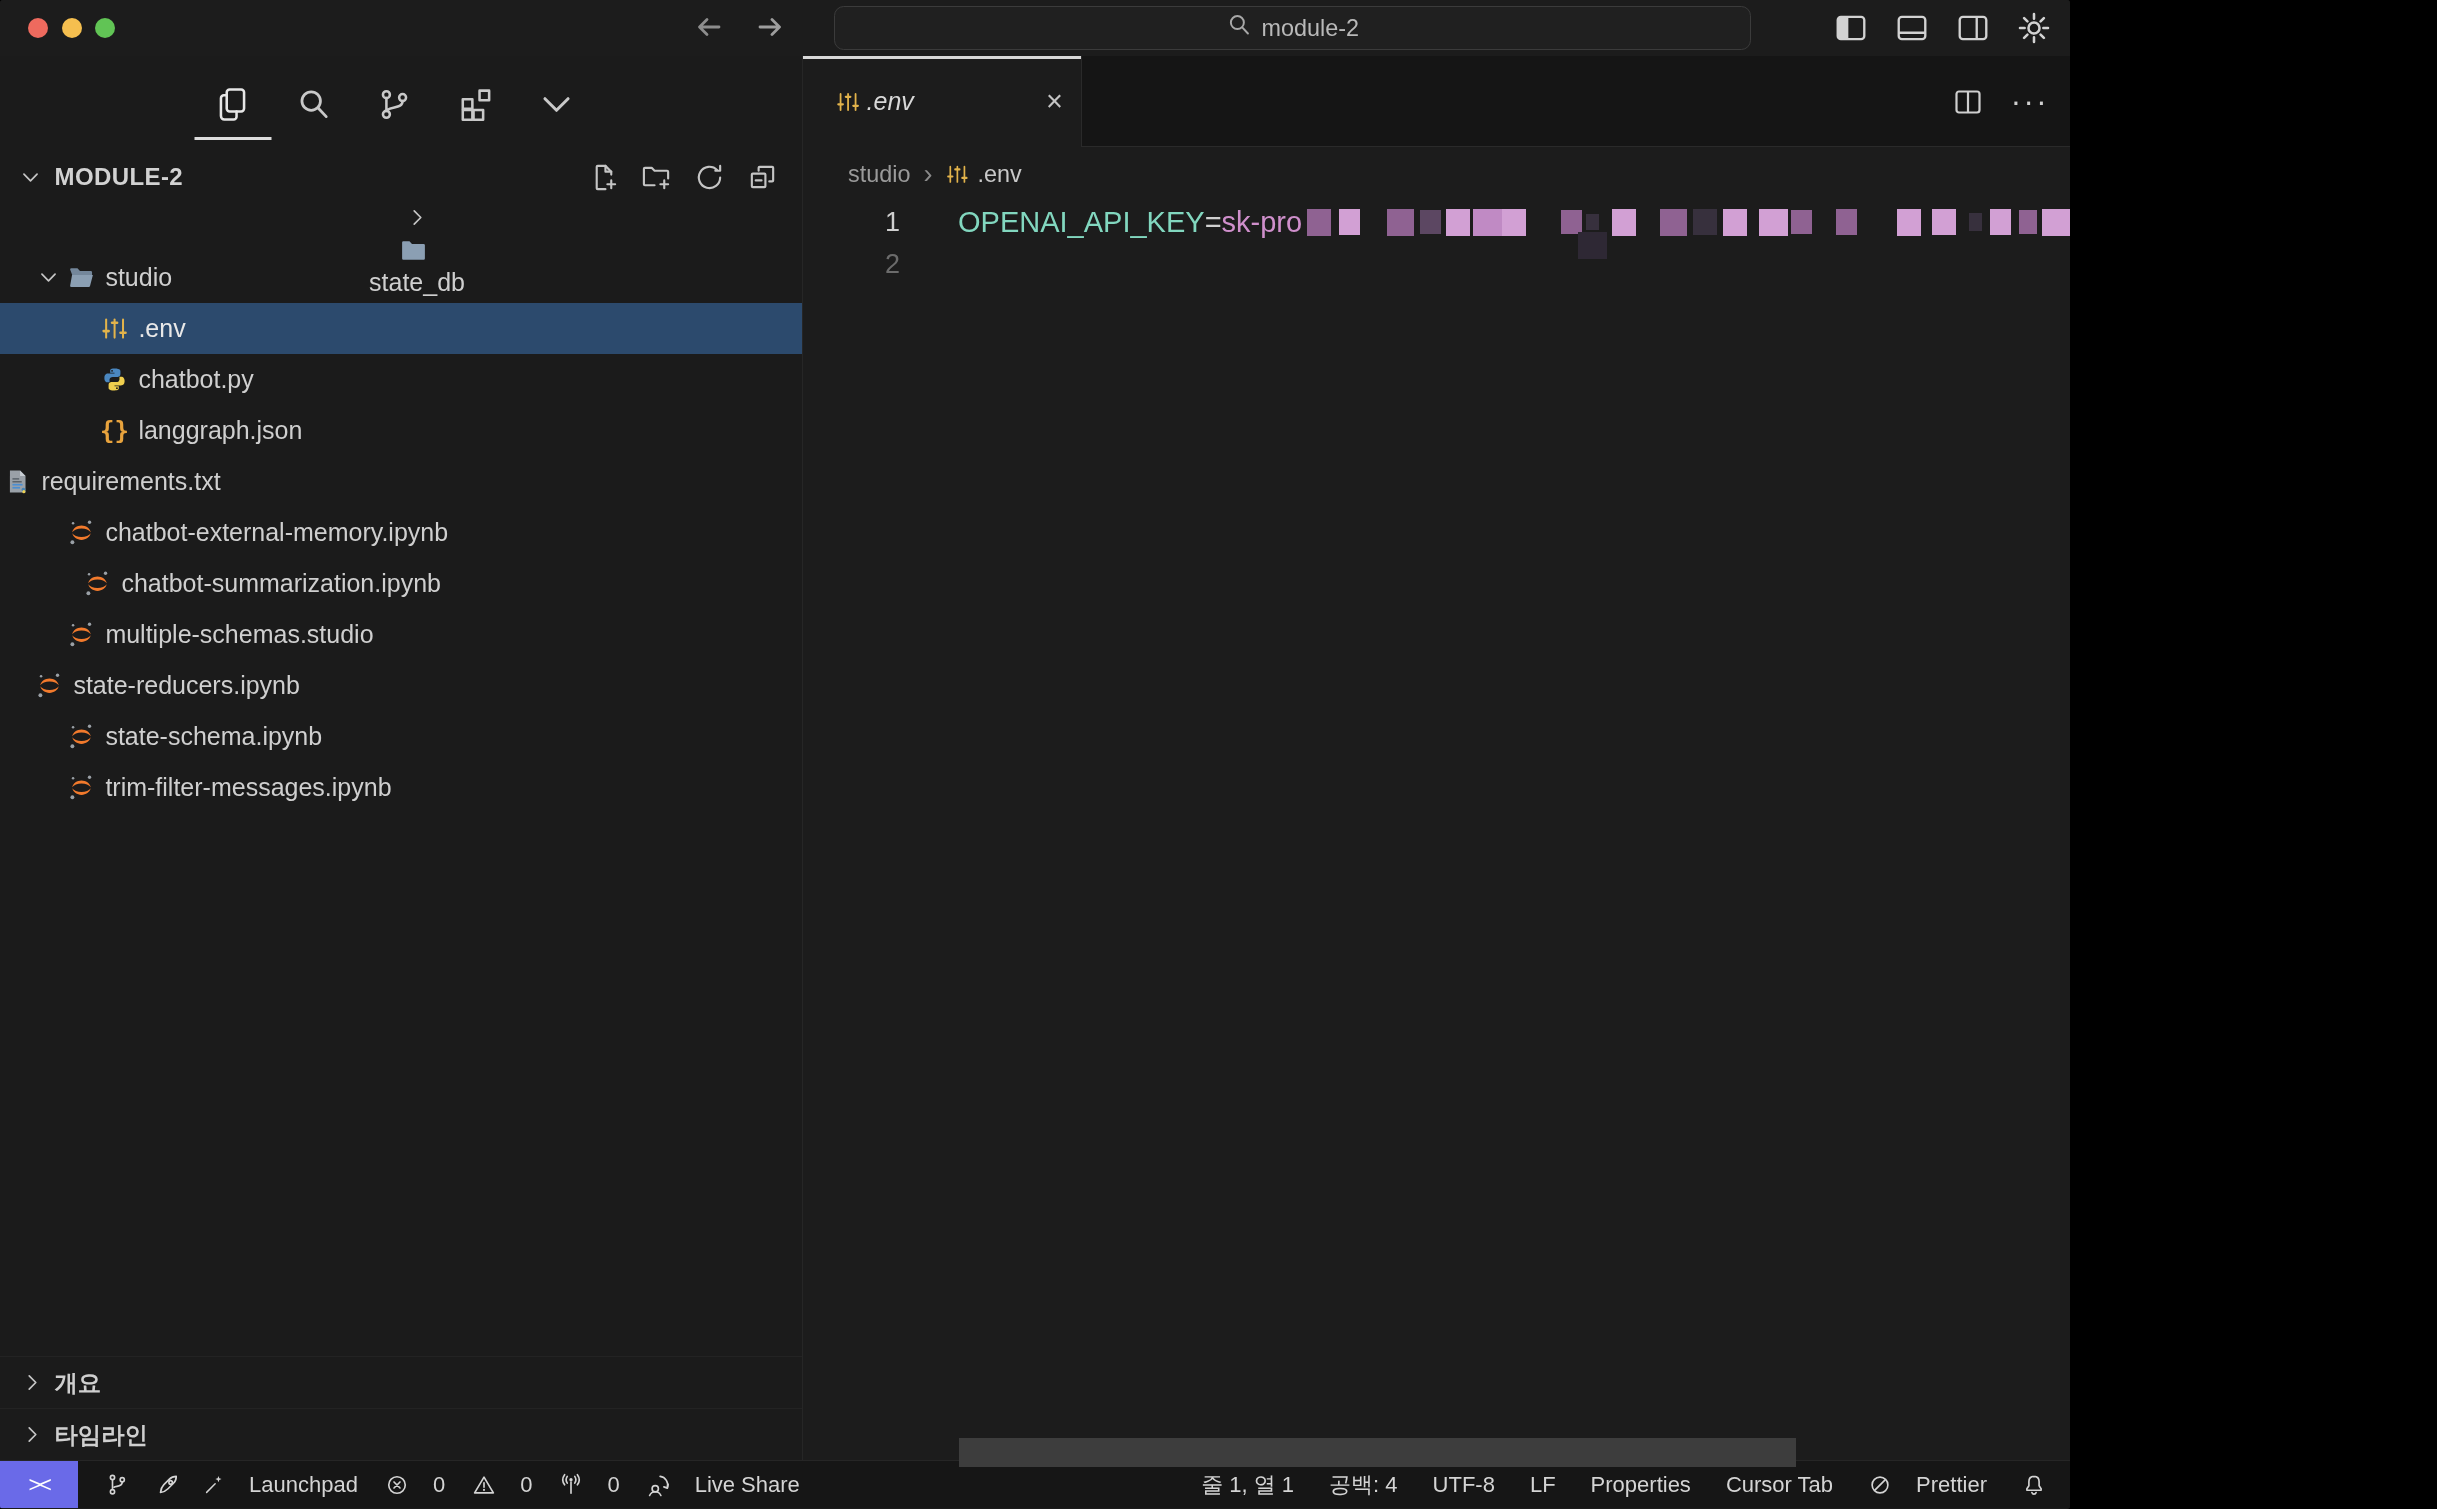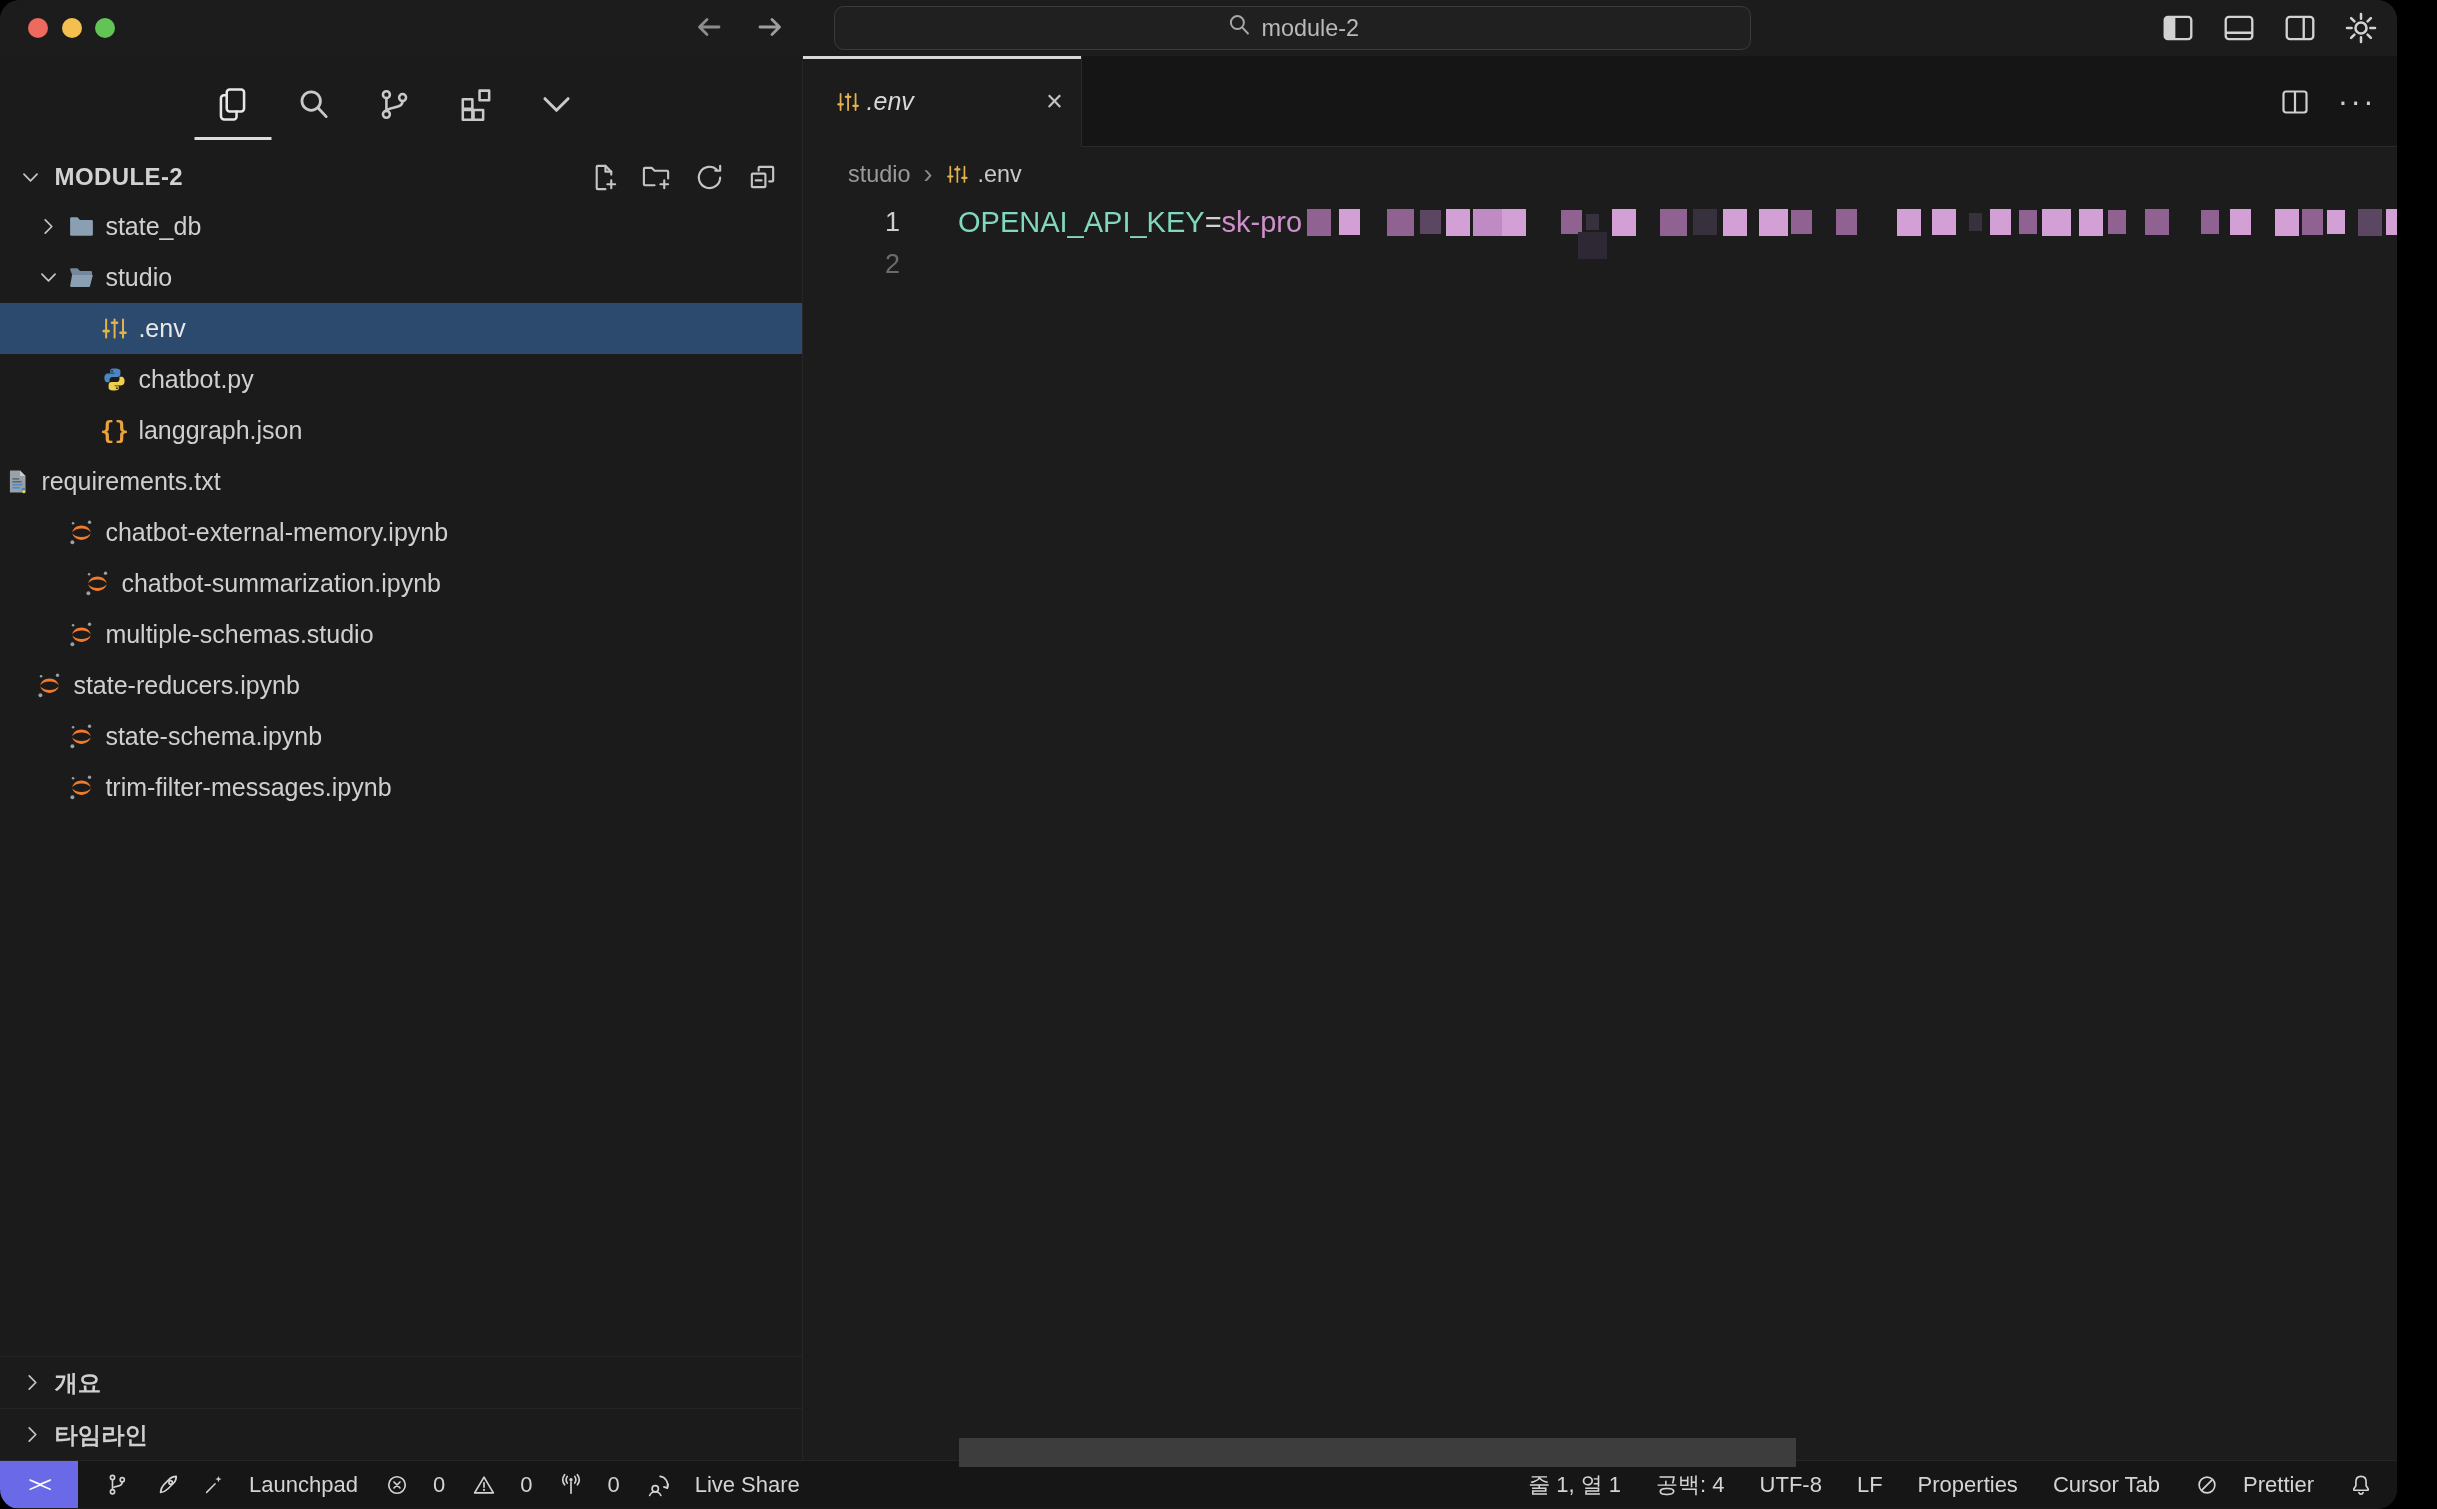--- a/index.html
+++ b/index.html
@@ -1,17 +1,17 @@
 <!DOCTYPE html>
 <html style="font-size:13px"><head>
 <meta charset="utf-8">
 <style>
   html,body{margin:0;padding:0;background:#000;}
   *{box-sizing:border-box;font-family:"Liberation Sans",sans-serif;}
-  .window{position:relative;width:2397px;height:1509px;background:#1b1b1b;border-radius:20px;overflow:hidden;color:#cfcfcf;}
+  .window{position:relative;width:2070px;height:1509px;background:#1b1b1b;border-radius:3px;overflow:hidden;color:#cfcfcf;}
   
   .titlebar{position:relative;height:56px;background:#1c1c1c;}
   .traffic{position:absolute;left:28px;top:18px;display:flex;gap:13.7px;}
   .tl{width:20px;height:20px;border-radius:50%;display:inline-block;}
   .tl.red{background:#ee6a5e;}  .tl.yellow{background:#f5bf4f;}  .tl.green{background:#61c455;}
   .nav-arrows{position:absolute;left:693px;top:9.7px;display:flex;gap:29px;align-items:center;height:35px;}
   .nav-arrows span{display:inline-flex;}
   .searchbox{position:absolute;left:834px;top:6.4px;width:917px;height:44px;border:1.6px solid #3b3b3b;background:#202020;border-radius:9.7px;display:flex;align-items:center;justify-content:center;gap:9.7px;color:#b9b9b9;font-size:23.4px;}
   .tb-right{position:absolute;right:19.3px;top:9.7px;display:flex;gap:27px;align-items:center;height:37px;}
   .tb-right .tbi{display:inline-flex;align-items:center;justify-content:center;width:34px;height:34px;cursor:pointer;}
@@ -198,21 +198,21 @@
             <span class="xai">
               <svg width="31" height="31" viewBox="0 0 32 32" xmlns="http://www.w3.org/2000/svg">
                 <path d="M12 9V6a1 1 0 0 1 1-1h13a1 1 0 0 1 1 1v13a1 1 0 0 1-1 1h-3" stroke="#c5c5c5" stroke-width="2.2" stroke-linecap="round" stroke-linejoin="round" fill="none"></path>
                 <rect x="5" y="12" width="14" height="14" rx="1" stroke="#c5c5c5" stroke-width="2.2" stroke-linecap="round" stroke-linejoin="round" fill="none"></rect>
                 <path d="M9 19h6" stroke="#c5c5c5" stroke-width="2.2" stroke-linecap="round" stroke-linejoin="round" fill="none"></path>
               </svg>
             </span>
           </span>
       </div>
       <div class="tree" id="tree">
-          <div class="trow" style="padding-left: 32px;">
+          <div class="trow" style="padding-left: 32px; flex-direction: column;">
             <span class="chev">
               <svg width="21" height="21" viewBox="0 0 32 32" xmlns="http://www.w3.org/2000/svg">
                 <path d="M11 6l10 10-10 10" stroke="#c5c5c5" stroke-width="2.6" stroke-linecap="round" stroke-linejoin="round" fill="none"></path>
               </svg>
             </span>
             <span class="ticon">
               <svg width="27" height="27" viewBox="0 0 32 32" xmlns="http://www.w3.org/2000/svg">
                 <path d="M2.5 6.5A1.5 1.5 0 0 1 4 5h7.2l3 3.4H28a1.5 1.5 0 0 1 1.5 1.5v15.6A1.5 1.5 0 0 1 28 27H4a1.5 1.5 0 0 1-1.5-1.5z" fill="#8b9fb3"></path>
               </svg>
             </span>

